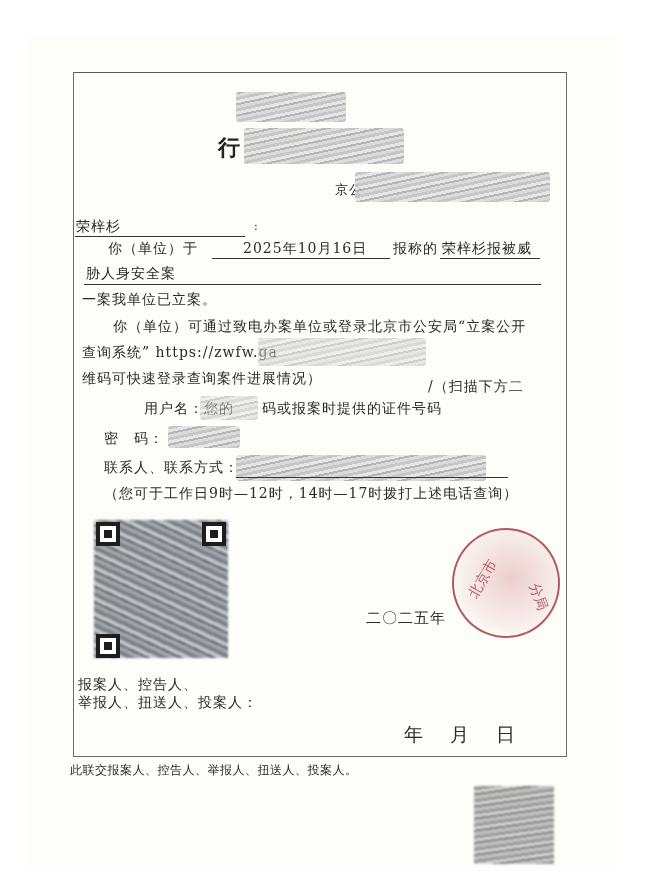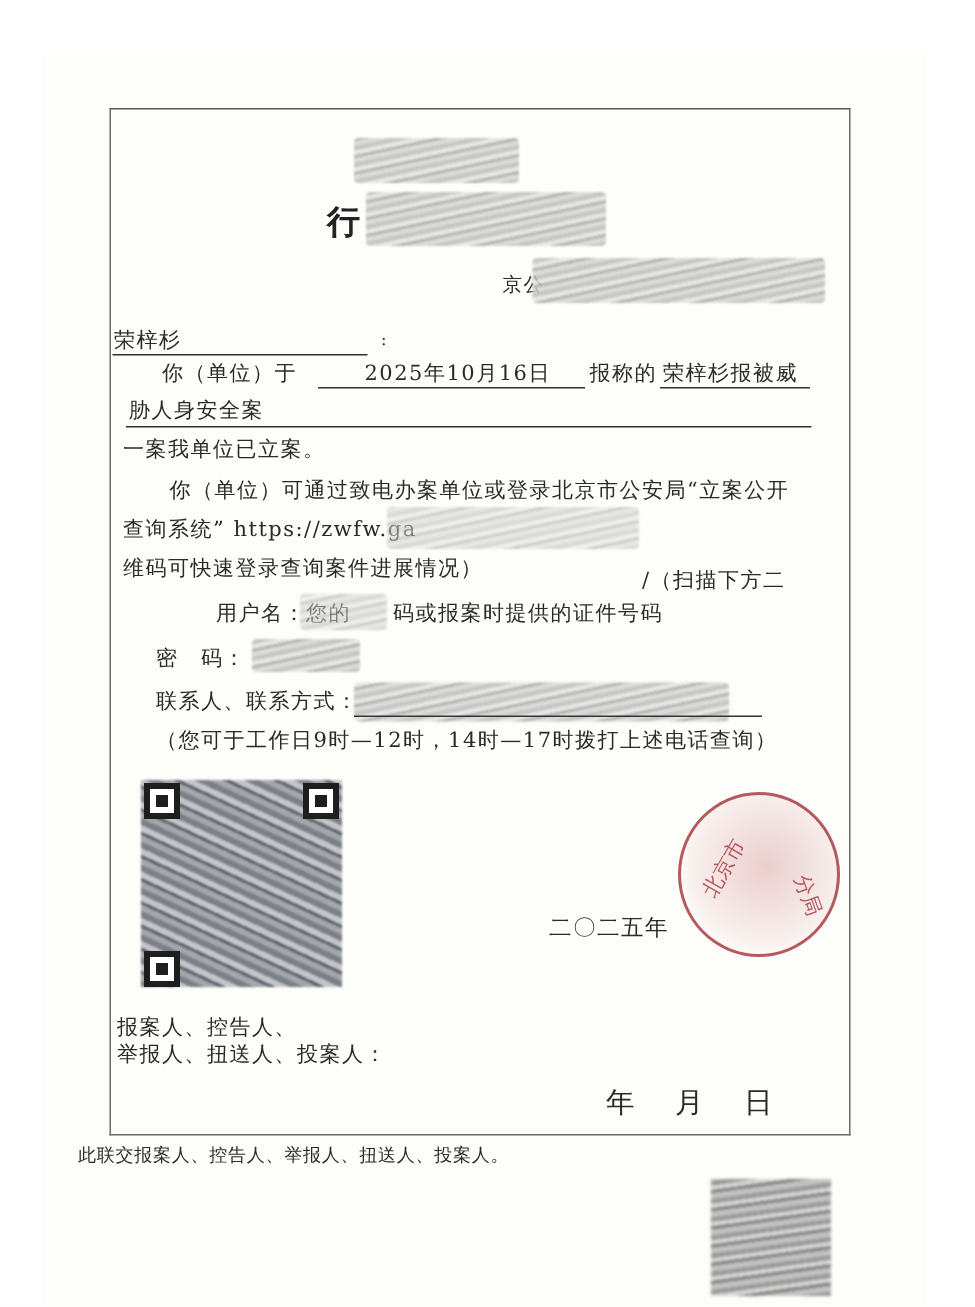--- a/index.html
+++ b/index.html
@@ -109,15 +109,15 @@
 
 <div class="txt" style="left:366px;top:609px;font-size:15px;">二〇二五年</div>
 <div class="seal"></div>
 <div class="seal-text" style="left:462px;top:570px;transform:rotate(-60deg);">北京市</div>
 <div class="seal-text" style="left:524px;top:588px;transform:rotate(70deg);">分局</div>
 
 <div class="txt" style="left:78px;top:676px;">报案人、控告人、</div>
 <div class="txt" style="left:78px;top:694px;">举报人、扭送人、投案人：</div>
 <div class="txt" style="left:404px;top:722px;font-size:19px;letter-spacing:4px;">年　月　日</div>
 
-<div class="txt" style="left:52px;top:762px;font-size:12px;letter-spacing:0.5px;">此联交报案人、控告人、举报人、扭送人、投案人。</div>
+<div class="txt" style="left:70px;top:762px;font-size:12px;letter-spacing:0.5px;">此联交报案人、控告人、举报人、扭送人、投案人。</div>
 
 <div class="bottom-smudge"></div>
 
 </body></html>

